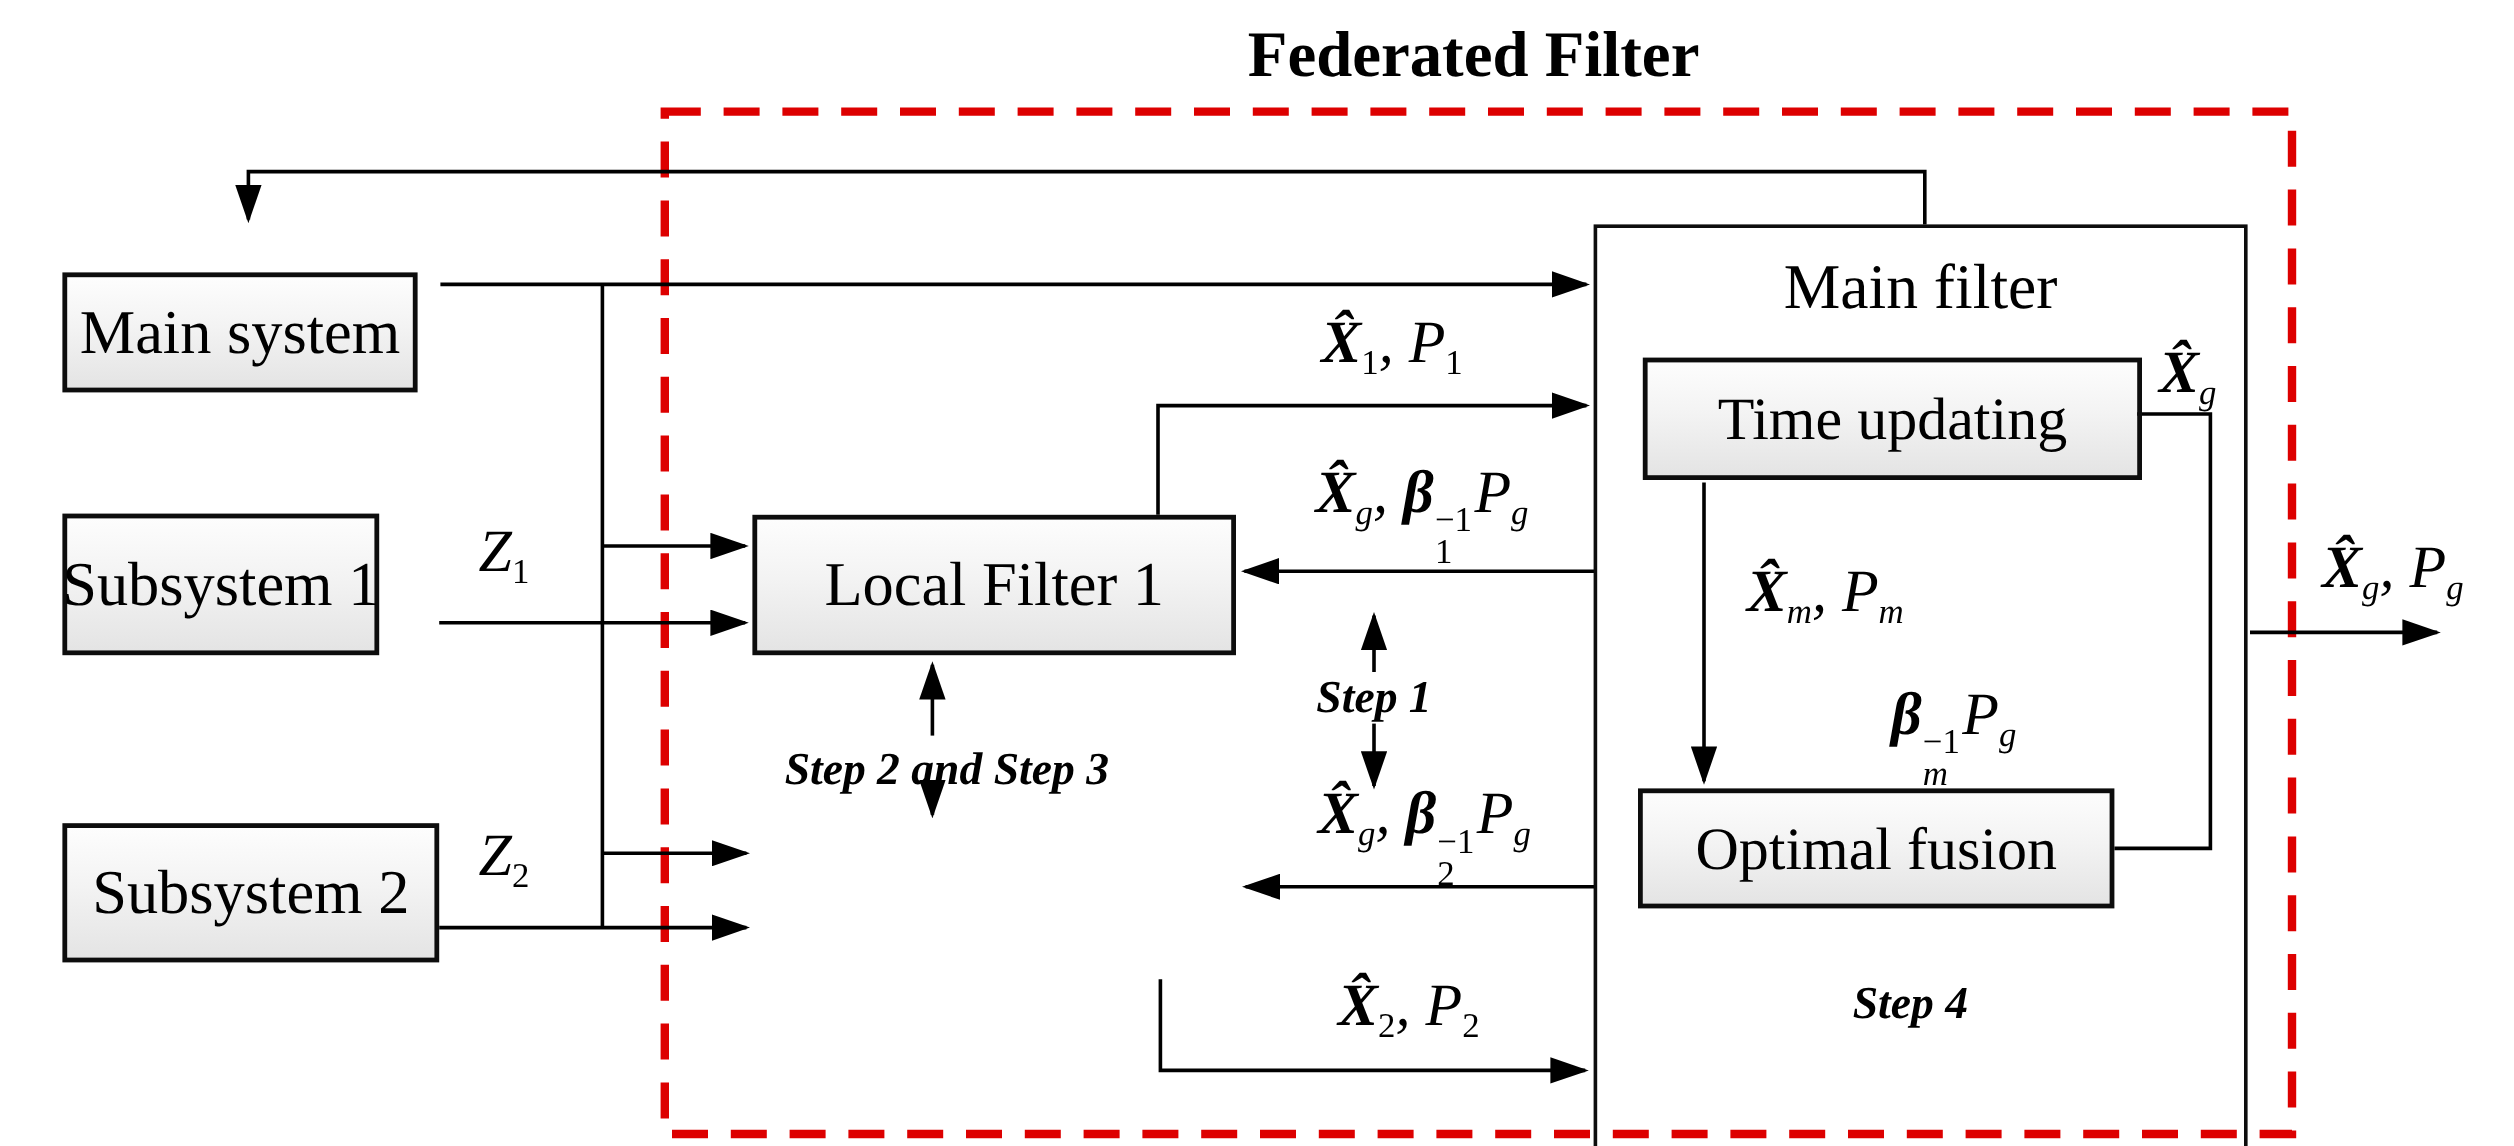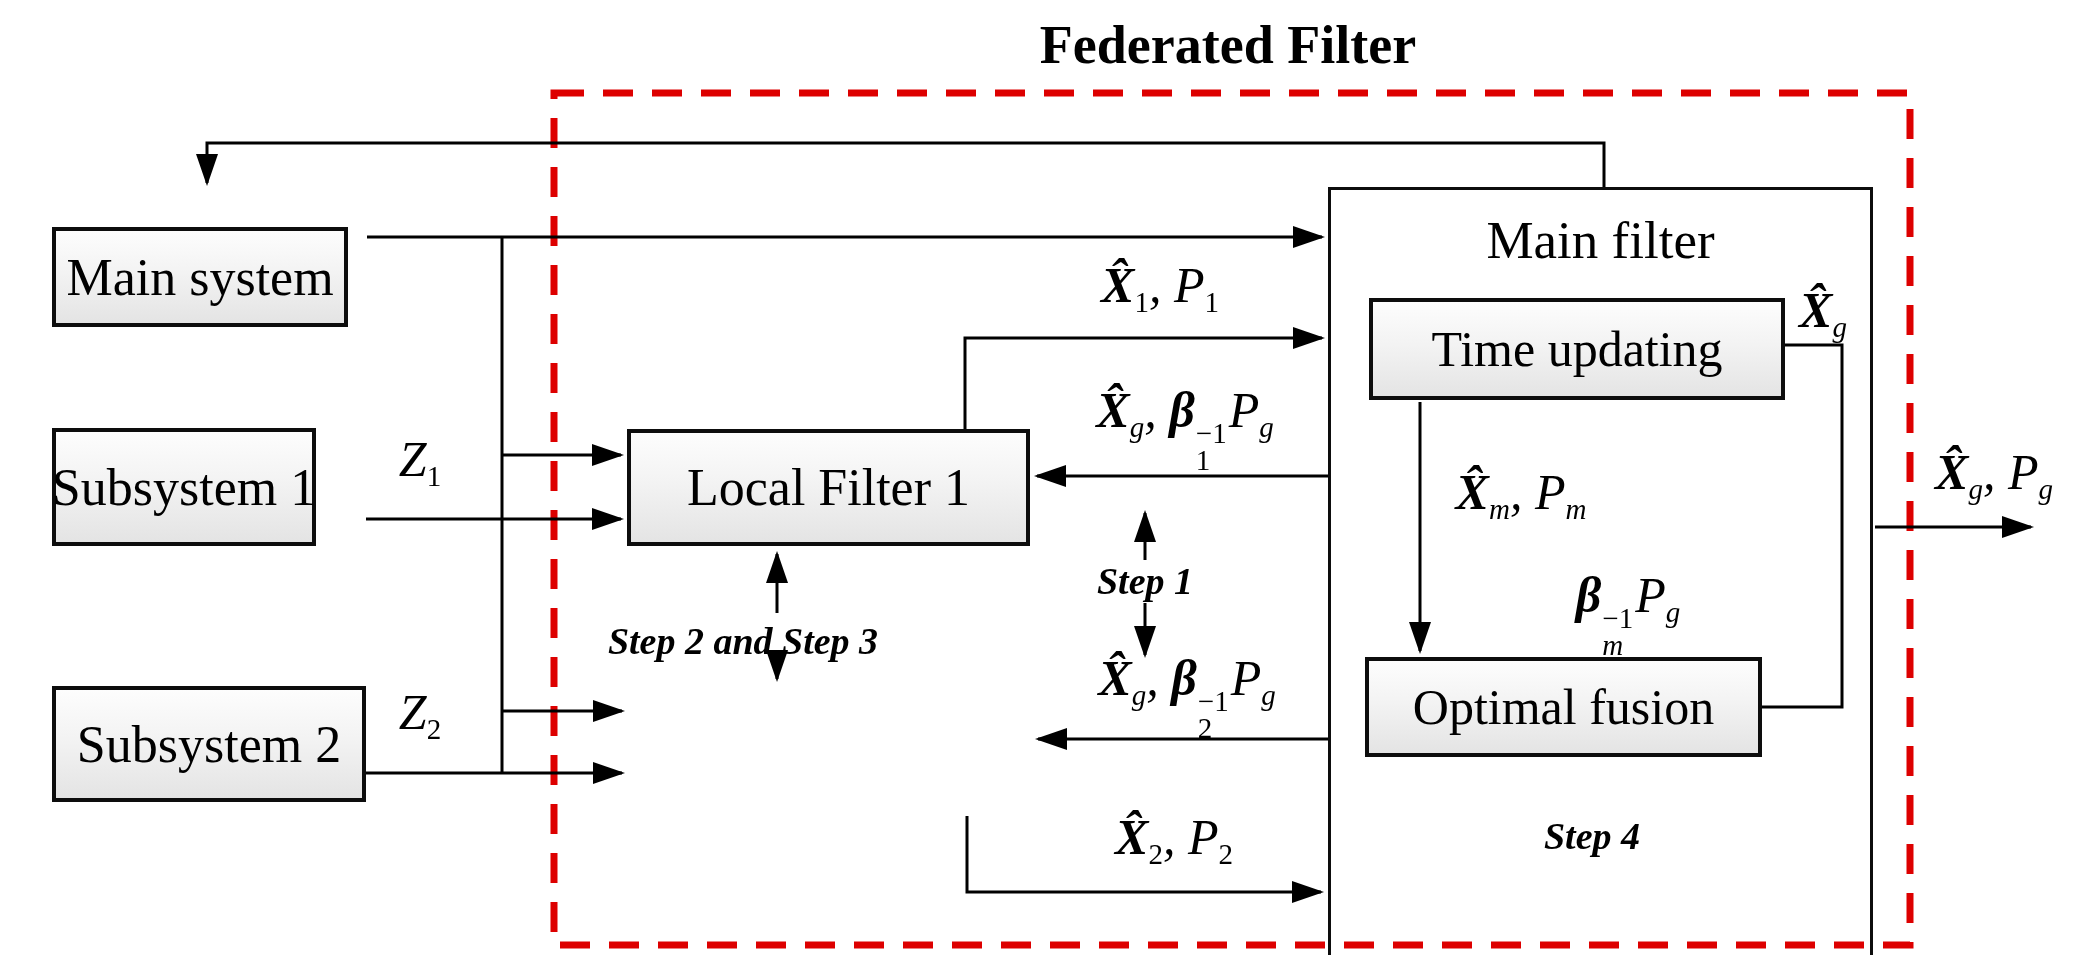--- a/index.html
+++ b/index.html
@@ -197,17 +197,17 @@
       </span><span class="it">P</span><sub>g</sub>
   </div>
   <div class="mlabel" style="left:1823px;top:310px;">
     <span class="bx">X̂</span><sub>g</sub>
   </div>
 
   <div class="mlabel" style="left:1994px;top:472px;">
     <span class="bx">X̂</span><sub>g</sub><span class="sep">, </span><span class="it">P</span><sub>g</sub>
   </div>
 
-  <div class="step" style="left:743px;top:641px;">Step 2 and Step 3</div>
+  <div class="step" style="left:789px;top:641px;">Step 2 and Step 3</div>
   <div class="step" style="left:1145px;top:581px;">Step 1</div>
   <div class="step" style="left:1592px;top:836px;">Step 4</div>
 
 </div>
 
 </body></html>

